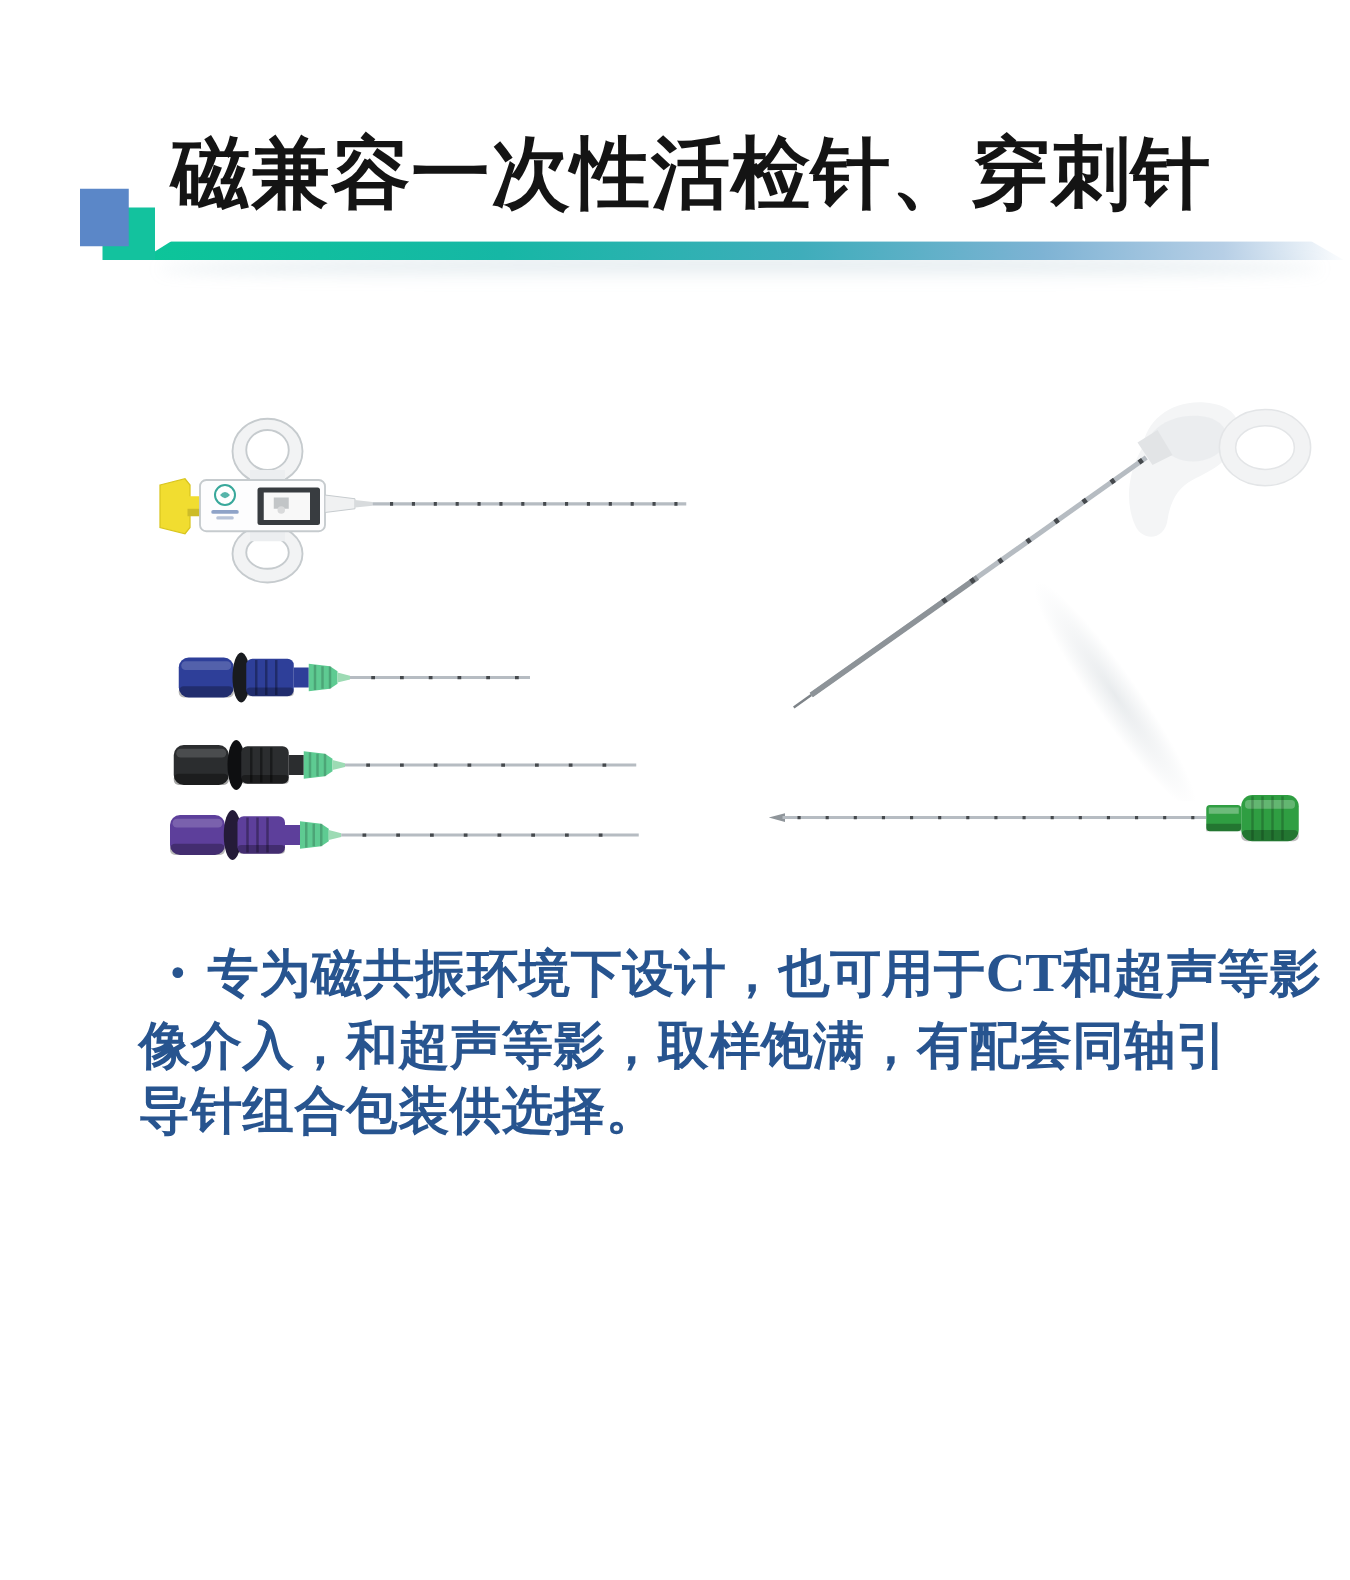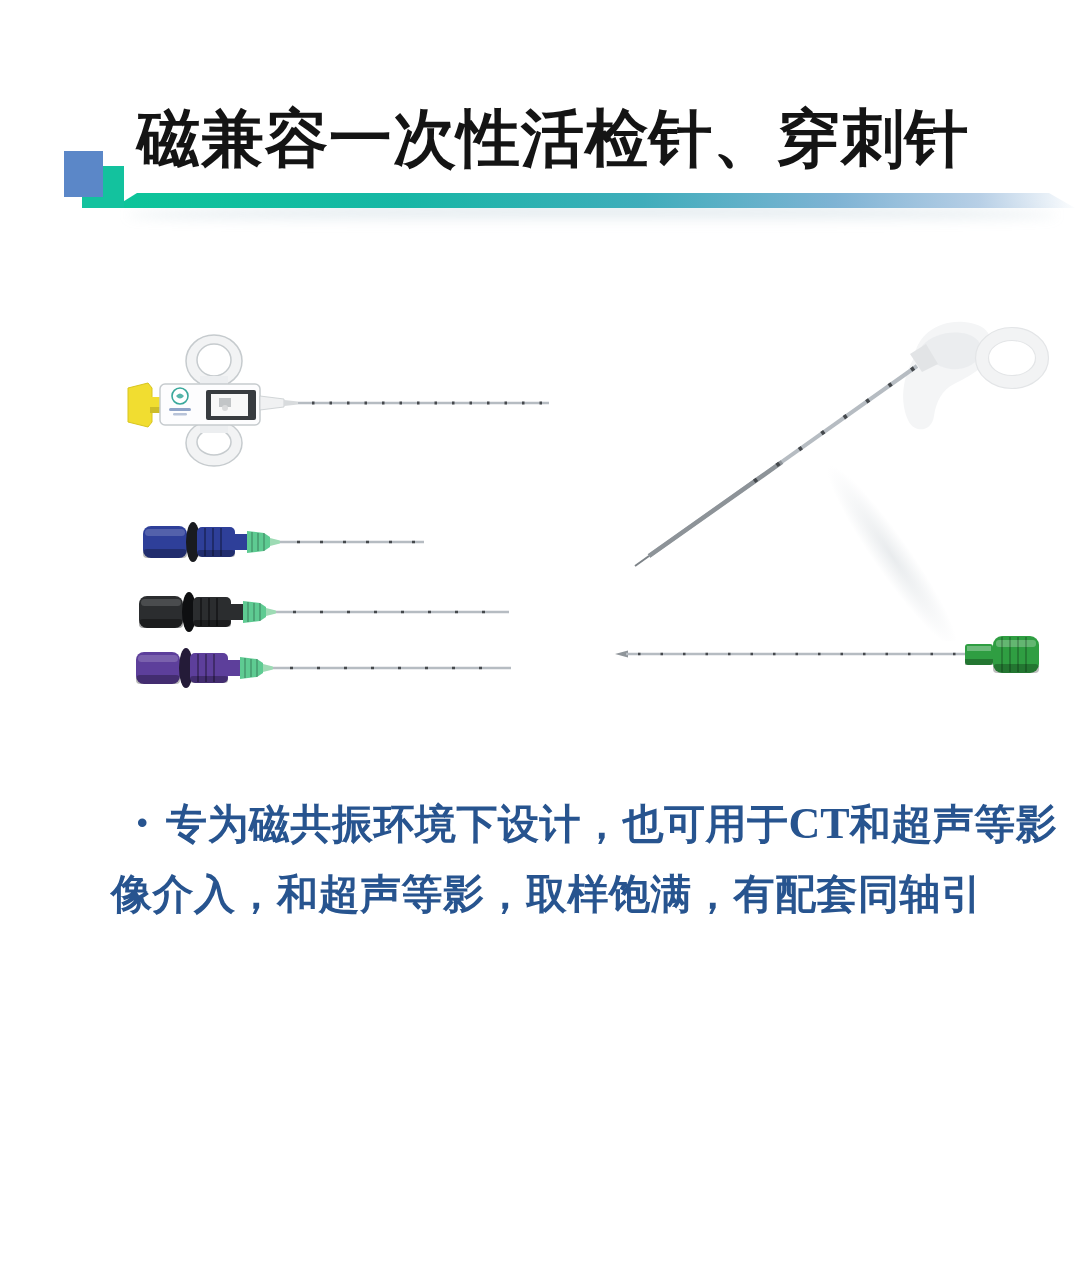--- a/index.html
+++ b/index.html
@@ -28,22 +28,22 @@
   
   .product{position:absolute;}
   .p-gun{left:95px;top:328px;}
   .p-diag{left:565px;top:306px;}
   .p-blue{left:110px;top:519px;}
   .p-black{left:106px;top:589px;}
   .p-purple{left:103px;top:645px;}
   .p-coax{left:583px;top:632px;}
   
   .desc{
-    position:absolute;left:84px;top:791px;width:935px;
-    font-size:41px;line-height:66px;font-weight:700;color:#27548f;letter-spacing:0.5px;
+    position:absolute;left:84px;top:753px;width:935px;
+    font-size:41px;line-height:52px;font-weight:700;color:#27548f;letter-spacing:0.5px;
   }
   .desc-line{white-space:nowrap;}
   .bullet{
     display:inline-block;font-size:30px;margin-left:26px;margin-right:18px;
     transform:translateY(-5px);
   }
   .serif-em{font-family:"Liberation Serif","DejaVu Serif",serif;font-size:44px;letter-spacing:0;}
 </style>
 </head>
 <body>
@@ -183,15 +183,16 @@
     <line x1="400" y1="5" x2="400" y2="40" stroke="#000000" opacity="0.2" stroke-width="2"></line>
     <line x1="408" y1="5" x2="408" y2="40" stroke="#000000" opacity="0.2" stroke-width="2"></line>
     <line x1="416" y1="5" x2="416" y2="40" stroke="#000000" opacity="0.2" stroke-width="2"></line>
   </svg>
 
   <div class="desc">
     <div class="desc-line">
       <span class="bullet">•</span><span>专为磁共振环境下设计，也可用于</span><span class="serif-em">CT</span><span>和超声等影</span>
     </div>
     <div class="desc-line">像介入，和超声等影，取样饱满，有配套同轴引</div>
+    <div class="desc-line">导针组合包装供选择。</div>
   </div>
 
 </div>
 
 </body></html>

